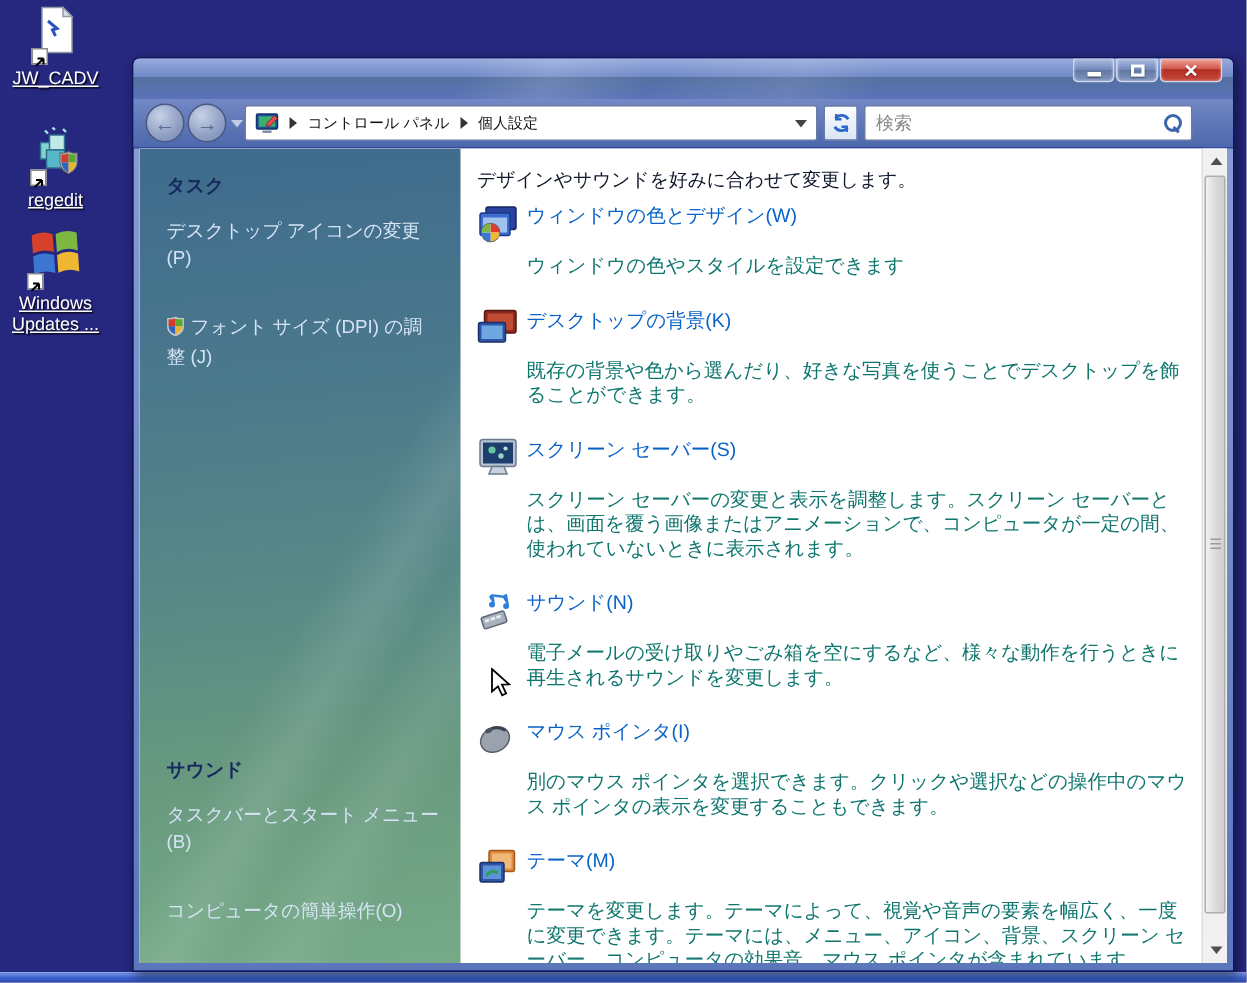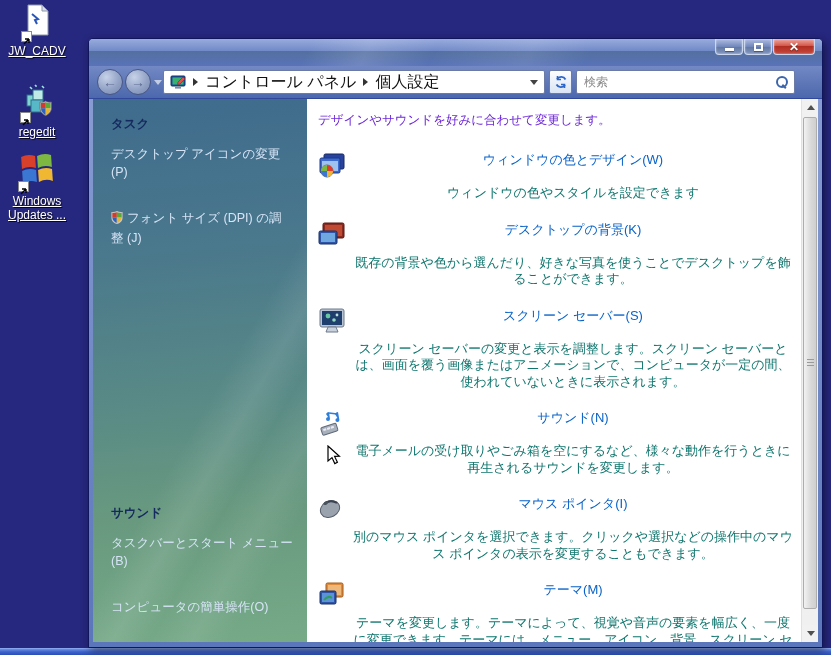--- a/index.html
+++ b/index.html
@@ -59,21 +59,21 @@
              color:#5E6C92; font-size:14px; font-weight:bold; cursor:pointer; }
   .nav-btn + .nav-btn { margin-left:2px; }
   .nav-drop { margin-left:3px; width:0; height:0; border-left:4px solid transparent;
               border-right:4px solid transparent; border-top:5px solid #C2CCE4; cursor:pointer; }
 
   .addressbar { position:absolute; left:74px; top:4px; width:382px; height:24px;
                 background:#FFFFFF; border:1px solid #6C7BA6; border-radius:2px;
                 display:flex; align-items:center; padding:0 6px; }
   .crumb-sep { width:0; height:0; border-top:4px solid transparent; border-bottom:4px solid transparent;
                border-left:5px solid #333333; margin:0 7px; }
-  .crumb { font-size:16px; color:#111111; white-space:nowrap; cursor:pointer; }
+  .crumb { font-size:10px; color:#111111; white-space:nowrap; cursor:pointer; }
   .addr-drop { margin-left:auto; width:0; height:0; border-left:4px solid transparent;
                border-right:4px solid transparent; border-top:5px solid #444444; cursor:pointer; }
 
   .refresh-btn { position:absolute; left:460px; top:4px; width:23px; height:24px;
                  border:1px solid #6C7BA6; border-radius:2px;
                  background:linear-gradient(180deg,#FDFEFF,#D9E4F4);
                  display:flex; align-items:center; justify-content:center; cursor:pointer; }
 
   .searchbox { position:absolute; left:487px; top:4px; width:219px; height:24px;
                background:#FFFFFF; border:1px solid #6C7BA6; border-radius:2px;
@@ -96,24 +96,24 @@
              background:linear-gradient(175deg,#3F6B8D 0%, #4A788C 28%, #598A86 55%, #68997F 75%, #76AA87 100%); }
   .sidebar::before { content:""; position:absolute; inset:0; pointer-events:none;
              background:linear-gradient(120deg, transparent 55%, rgba(255,255,255,0.10) 63%, transparent 70%, rgba(255,255,255,0.08) 78%, transparent 85%); }
   .side-heading { font-size:12.5px; font-weight:bold; color:#14295E; margin-bottom:12px; }
   .side-link { font-size:12.5px; color:#D6E4F6; line-height:1.45; margin-bottom:28px;
                max-width:182px; cursor:pointer; }
   .side-link .shield { display:inline-block; vertical-align:-2px; margin-right:4px; }
   .related { margin-top:auto; position:relative; }
 
   .main { flex:1; padding:13px 4px 0 11px; overflow:hidden; }
-  .intro { font-size:12.5px; color:#6d28d9; margin-bottom:22px; }
+  .intro { font-size:12.5px; color:#0f172a; margin-bottom:6px; }
   .cpl-item { display:flex; margin-bottom:19px; }
   .cpl-icon { flex:0 0 33px; padding-top:1px; }
-  .cpl-text { flex:1; max-width:444px;text-align:center; }
+  .cpl-text { flex:1; max-width:444px; }
   .cpl-title { font-size:13px; color:#0862C8; margin-bottom:6px; cursor:pointer; }
   .cpl-desc { font-size:13px; line-height:16.5px; color:#0f766e;margin-top:16px; }
 
   
   .scrollbar { width:17px; flex:0 0 17px; background:#F1F0F0; position:relative;
                border-left:1px solid #E2E1E1; }
   .sb-btn { position:absolute; left:0; width:17px; height:17px; background:#F1F1F1;
             display:flex; align-items:center; justify-content:center; cursor:pointer; }
   .sb-up { top:0; } .sb-down { bottom:0; }
   .sb-arrow-up { width:0; height:0; border-left:4px solid transparent; border-right:4px solid transparent;

